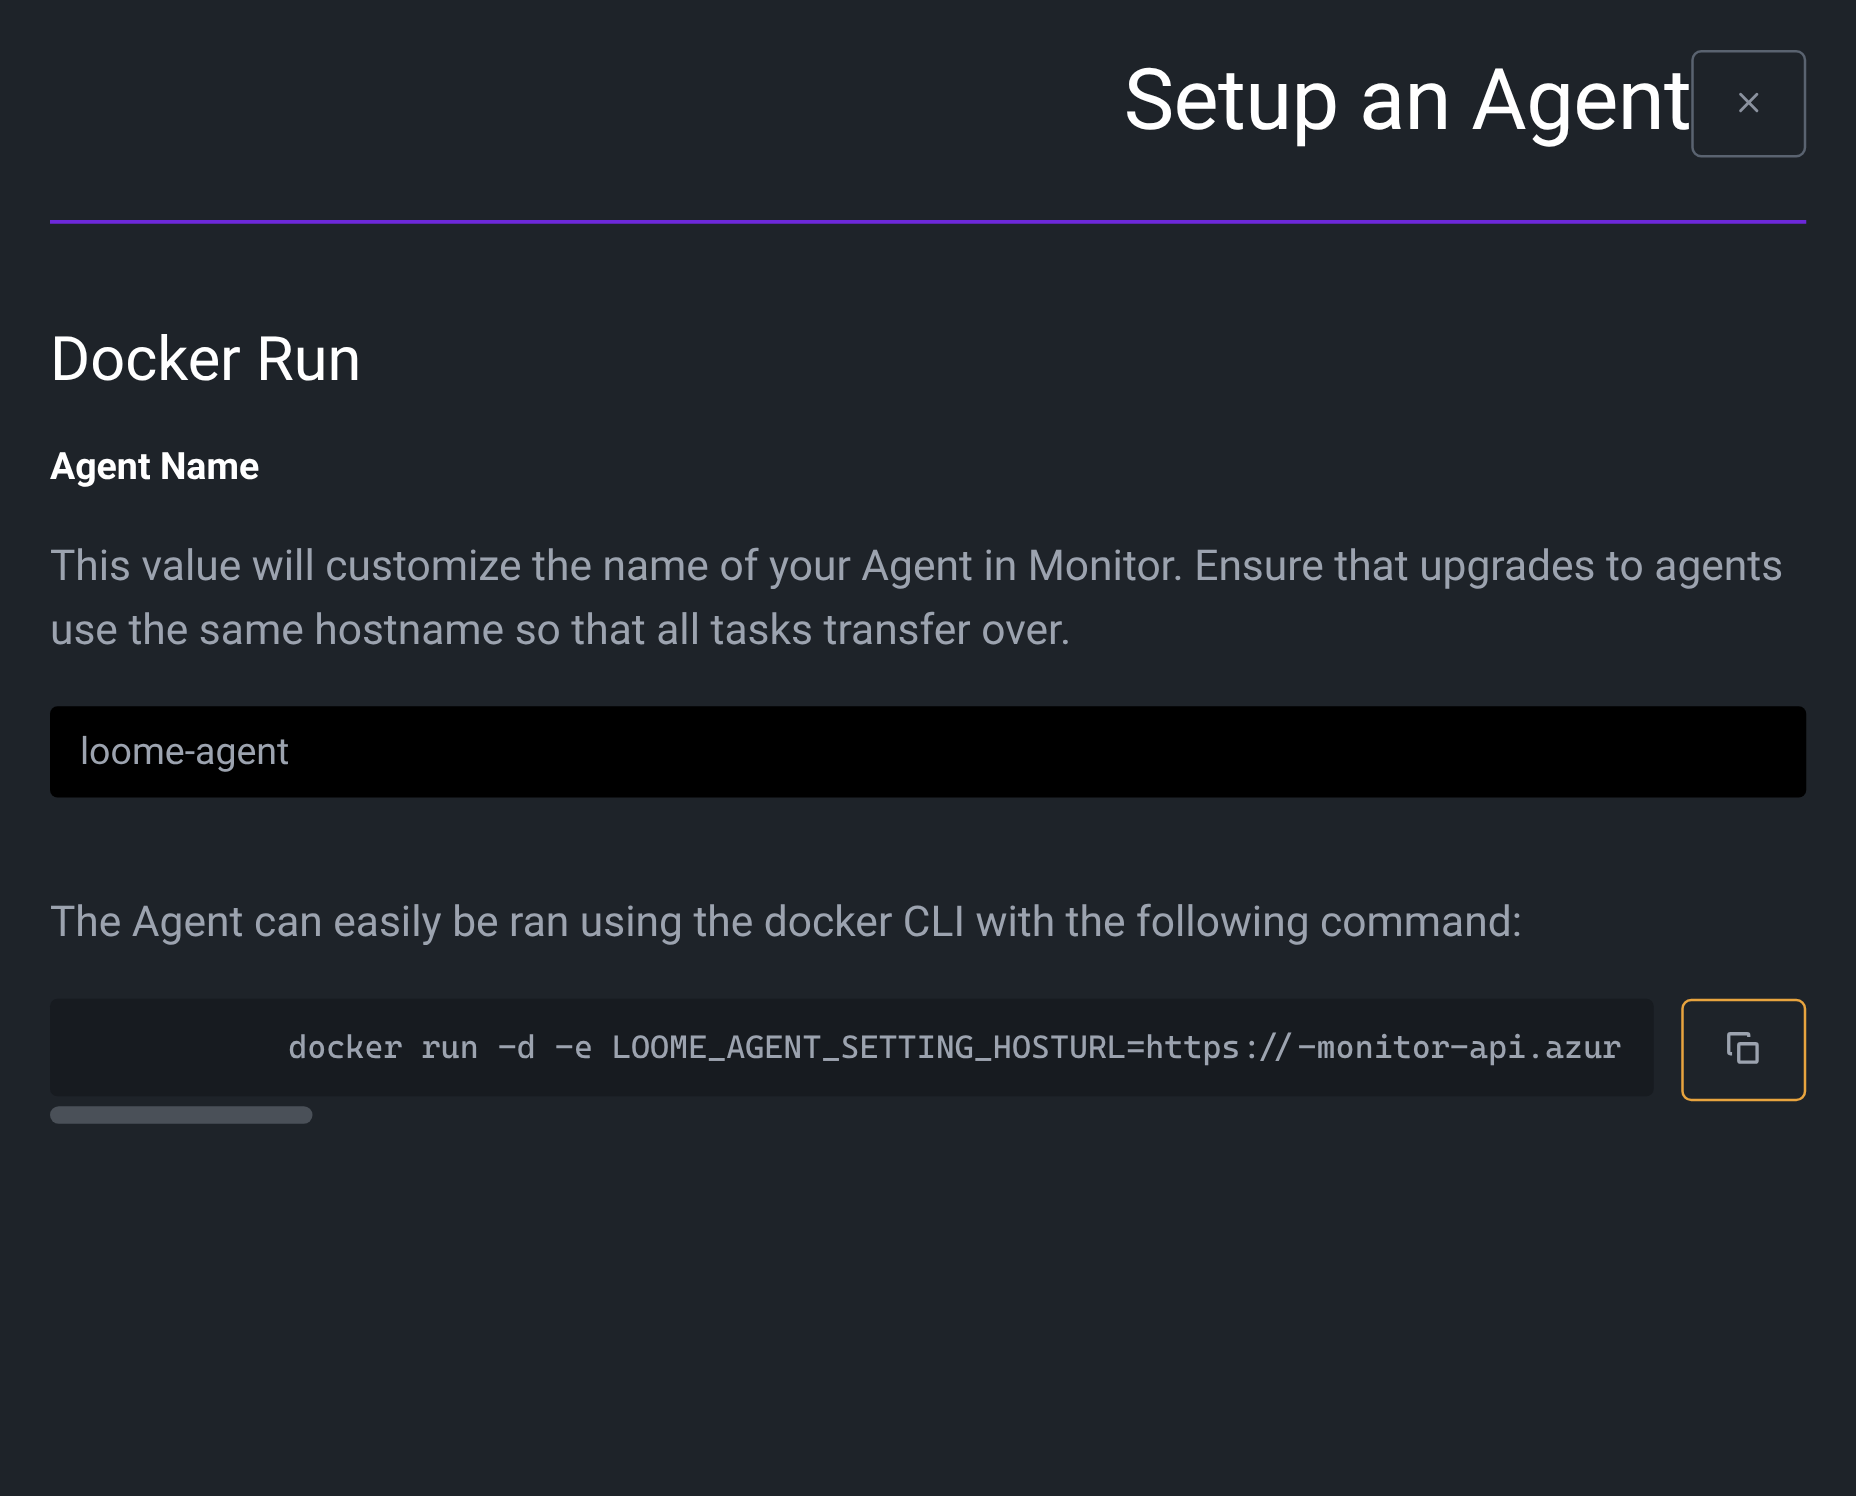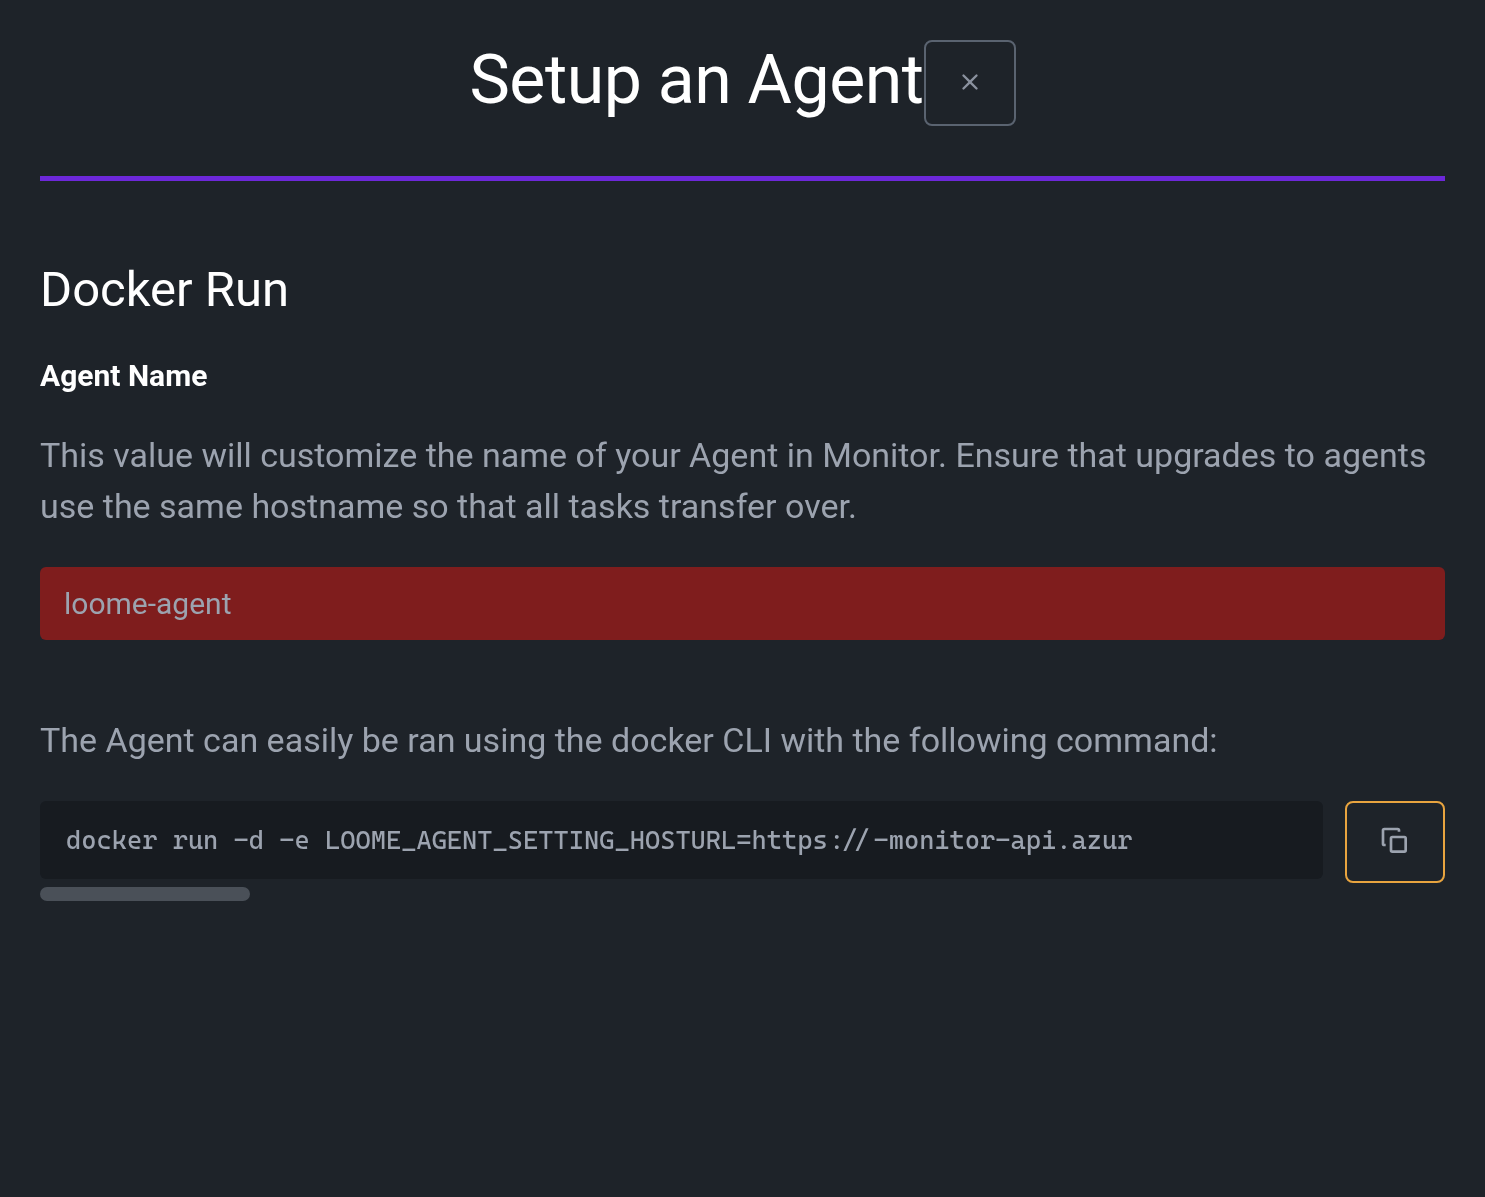--- a/index.html
+++ b/index.html
@@ -10,24 +10,24 @@
     body {
       background-color: #1e2329;
       color: #e8eaed;
       font-family: -apple-system, BlinkMacSystemFont, "Segoe UI", Roboto, "Helvetica Neue", Arial, sans-serif;
       width: 1485px;
       height: 1197px;
       padding: 40px;
     }
     .header {
       display: flex;
-      justify-content: center;
+      justify-content: flex-end;
       align-items: flex-start;
       padding-bottom: 50px;
-      border-bottom: 5px solid #6d28d9;
+      border-bottom: 3px solid #6d28d9;
       margin-bottom: 80px;
     }
     .page-title {
       font-size: 68px;
       font-weight: 400;
       color: #ffffff;
       letter-spacing: -0.5px;
     }
     .close-button {
       width: 92px;
@@ -60,21 +60,21 @@
     .field-description {
       font-size: 34px;
       font-weight: 400;
       color: #9ca3af;
       line-height: 1.5;
       margin-bottom: 35px;
       margin-top: 37px;
     }
     .text-input {
       width: 100%;
-      background-color: #7f1d1d;
+      background-color: #000000;
       border: none;
       border-radius: 6px;
       padding: 19px 24px;
       font-size: 30px;
       color: #e8eaed;
       font-family: inherit;
       outline: none;
     }
     .text-input::placeholder {
       color: #9ca3af;
@@ -94,20 +94,21 @@
     .code-block {
       background-color: #171b20;
       border-radius: 6px;
       padding: 24px 26px;
       font-family: "SF Mono", Monaco, "Cascadia Code", "Roboto Mono", Consolas, "Courier New", monospace;
       font-size: 26px;
       color: #9ca3af;
       white-space: nowrap;
       overflow-x: hidden;
       width: 100%;
+      text-align: right;
     }
     .scroll-indicator {
       height: 14px;
       width: 210px;
       background-color: #4a5058;
       border-radius: 7px;
       margin-top: 8px;
     }
     .copy-button {
       width: 100px;

